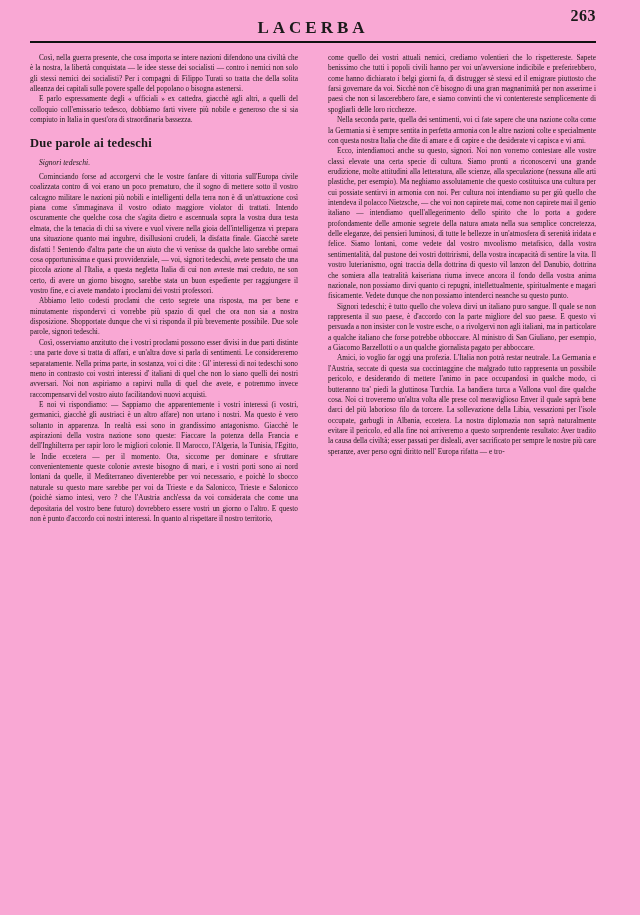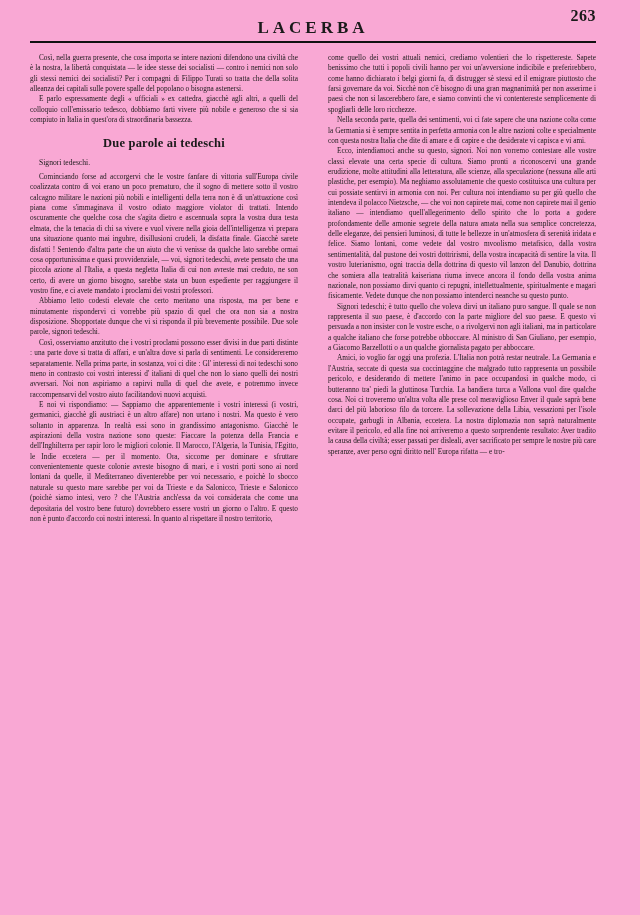--- a/index.html
+++ b/index.html
@@ -68,28 +68,28 @@
   }
   p {
     margin: 0;
     text-indent: 9px;
   }
   p.noindent {
     text-indent: 0;
     font-family: Liberation Serif, serif;
   }
   .sec-title {
-    text-align: center;
     font-weight: bold;
     font-size: 12.5px;
     margin: 9px 0 6px 0;
     letter-spacing: 0.2px;
     font-family: "Liberation Serif", serif;
   }
   .salute {
+    font-style: italic;
     font-size: 7.6px;
     margin: 0 0 3px 0;
     text-indent: 9px;
   }
 </style>
 </head>
 <body>
 
 <div class="page">
 
@@ -101,21 +101,21 @@
   <div class="columns">
 
     <div class="col left">
       <p>Così, nella guerra presente, che cosa importa se intere nazioni difendono una civiltà che è la nostra, la libertà conquistata — le idee stesse dei socialisti — contro i nemici non solo gli stessi nemici dei socialisti? Per i compagni di Filippo Turati so tratta che della solita alleanza dei capitali sulle povere spalle del popolano o bisogna astenersi.</p>
       <p>E parlo espressamente degli « ufficiali » ex cattedra, giacchè agli altri, a quelli del colloquio coll'emissario tedesco, dobbiamo farti vivere più nobile e generoso che si sia compiuto in Italia in quest'ora di straordinaria bassezza.</p>
 
       <div class="sec-title">Due parole ai tedeschi</div>
       <p class="salute">Signori tedeschi.</p>
 
       <p>Cominciando forse ad accorgervi che le vostre fanfare di vittoria sull'Europa civile coalizzata contro di voi erano un poco prematuro, che il sogno di mettere sotto il vostro calcagno militare le nazioni più nobili e intelligenti della terra non è di un'attuazione così piana come s'immaginava il vostro odiato maggiore violator di trattati. Intendo oscuramente che quelche cosa che s'agita dietro e ascennuala sopra la vostra dura testa elmata, che la tenacia di chi sa vivere e vuol vivere nella gioia dell'intelligenza vi prepara una situazione quanto mai ingubre, disillusioni crudeli, la disfatta finale. Giacchè sarete disfatti ! Sentendo d'altra parte che un aiuto che vi venisse da qualche lato sarebbe ormai cosa opportunissima e quasi provvidenziale, — voi, signori tedeschi, avete pensato che una piccola azione al l'Italia, a questa negletta Italia di cui non avreste mai creduto, ne son certo, di avere un giorno bisogno, sarebbe stata un buon espediente per raggiungere il vostro fine, e ci avete mandato i proclami dei vostri professori.</p>
-      <p>Abbiamo letto codesti elevate che certo meritano una risposta, ma per bene e minutamente rispondervi ci vorrebbe più spazio di quel che ora non sia a nostra disposizione. Sbopportate dunque che vi si risponda il più brevemente possibile. Due sole parole, signori tedeschi.</p>
+      <p>Abbiamo letto codesti proclami che certo segrete una risposta, ma per bene e minutamente rispondervi ci vorrebbe più spazio di quel che ora non sia a nostra disposizione. Sbopportate dunque che vi si risponda il più brevemente possibile. Due sole parole, signori tedeschi.</p>
       <p>Così, osserviamo anzitutto che i vostri proclami possono esser divisi in due parti distinte : una parte dove si tratta di affari, e un'altra dove si parla di sentimenti. Le considereremo separatamente. Nella prima parte, in sostanza, voi ci dite : Gl' interessi di noi tedeschi sono meno in contrasto coi vostri interessi d' italiani di quel che non lo siano quelli dei nostri avversari. Noi non aspiriamo a rapirvi nulla di quel che avete, e potremmo invece raccompensarvi del vostro aiuto facilitandovi nuovi acquisti.</p>
       <p>E noi vi rispondiamo: — Sappiamo che apparentemente i vostri interessi (i vostri, germanici, giacchè gli austriaci è un altro affare) non urtano i nostri. Ma questo è vero soltanto in apparenza. In realtà essi sono in grandissimo antagonismo. Giacchè le aspirazioni della vostra nazione sono queste: Fiaccare la potenza della Francia e dell'Inghilterra per rapir loro le migliori colonie. Il Marocco, l'Algeria, la Tunisia, l'Egitto, le Indie eccetera — per il momento. Ora, siccome per dominare e sfruttare convenientemente queste colonie avreste bisogno di mari, e i vostri porti sono ai nord lontani da quelle, il Mediterraneo diventerebbe per voi necessario, e poichè lo sbocco naturale su questo mare sarebbe per voi da Trieste e da Salonicco, Trieste e Salonicco (poichè siamo intesi, vero ? che l'Austria anch'essa da voi considerata che come una depositaria del vostro bene futuro) dovrebbero essere vostri un giorno o l'altro. E questo non è punto d'accordo coi nostri interessi. In quanto al rispettare il nostro territorio,</p>
     </div>
 
     <div class="col right">
       <p class="noindent">come quello dei vostri attuali nemici, crediamo volentieri che lo rispettereste. Sapete benissimo che tutti i popoli civili hanno per voi un'avversione indicibile e preferirebbero, come hanno dichiarato i belgi giorni fa, di distrugger sè stessi ed il emigrare piuttosto che farsi governare da voi. Sicchè non c'è bisogno di una gran magnanimità per non asserirne i paesi che non si lascerebbero fare, e siamo convinti che vi contentereste semplicemente di spogliarli delle loro ricchezze.</p>
       <p>Nella seconda parte, quella dei sentimenti, voi ci fate sapere che una nazione colta come la Germania si è sempre sentita in perfetta armonia con le altre nazioni colte e specialmente con questa nostra Italia che dite di amare e di capire e che desiderate vi capisca e vi ami.</p>
       <p>Ecco, intendiamoci anche su questo, signori. Noi non vorremo contestare alle vostre classi elevate una certa specie di cultura. Siamo pronti a riconoscervi una grande erudizione, molte attitudini alla letteratura, alle scienze, alla speculazione (nessuna alle arti plastiche, per esempio). Ma neghiamo assolutamente che questo costituisca una cultura per cui possiate sentirvi in armonia con noi. Per cultura noi intendiamo su per giù quello che intendeva il polacco Nietzsche, — che voi non capirete mai, come non capirete mai il genio italiano — intendiamo quell'allegerimento dello spirito che lo porta a godere profondamente delle armonie segrete della natura amata nella sua semplice concretezza, delle eleganze, dei pensieri luminosi, di tutte le bellezze in un'atmosfera di serenità iridata e felice. Siamo lontani, come vedete dal vostro mvoolismo metafisico, dalla vostra sentimentalità, dal pustone dei vostri dottrirismi, della vostra incapacità di sentire la vita. Il vostro luterianismo, ogni traccia della dottrina di questo vil lanzon del Danubio, dottrina che somiera alla teatralità kaiseriana riuma invece ancora il fondo della vostra anima nazionale, non possiamo dirvi quanto ci repugni, intellettualmente, spiritualmente e magari fisicamente. Vedete dunque che non possiamo intenderci neanche su questo punto.</p>
       <p>Signori tedeschi; è tutto quello che voleva dirvi un italiano puro sangue. Il quale se non rappresenta il suo paese, è d'accordo con la parte migliore del suo paese. E questo vi persuada a non insister con le vostre esche, o a rivolgervi non agli italiani, ma in particolare a qualche italiano che forse potrebbe obboccare. Al ministro di San Giuliano, per esempio, a Giacomo Barzellotti o a un qualche giornalista pagato per abboccare.</p>
 

